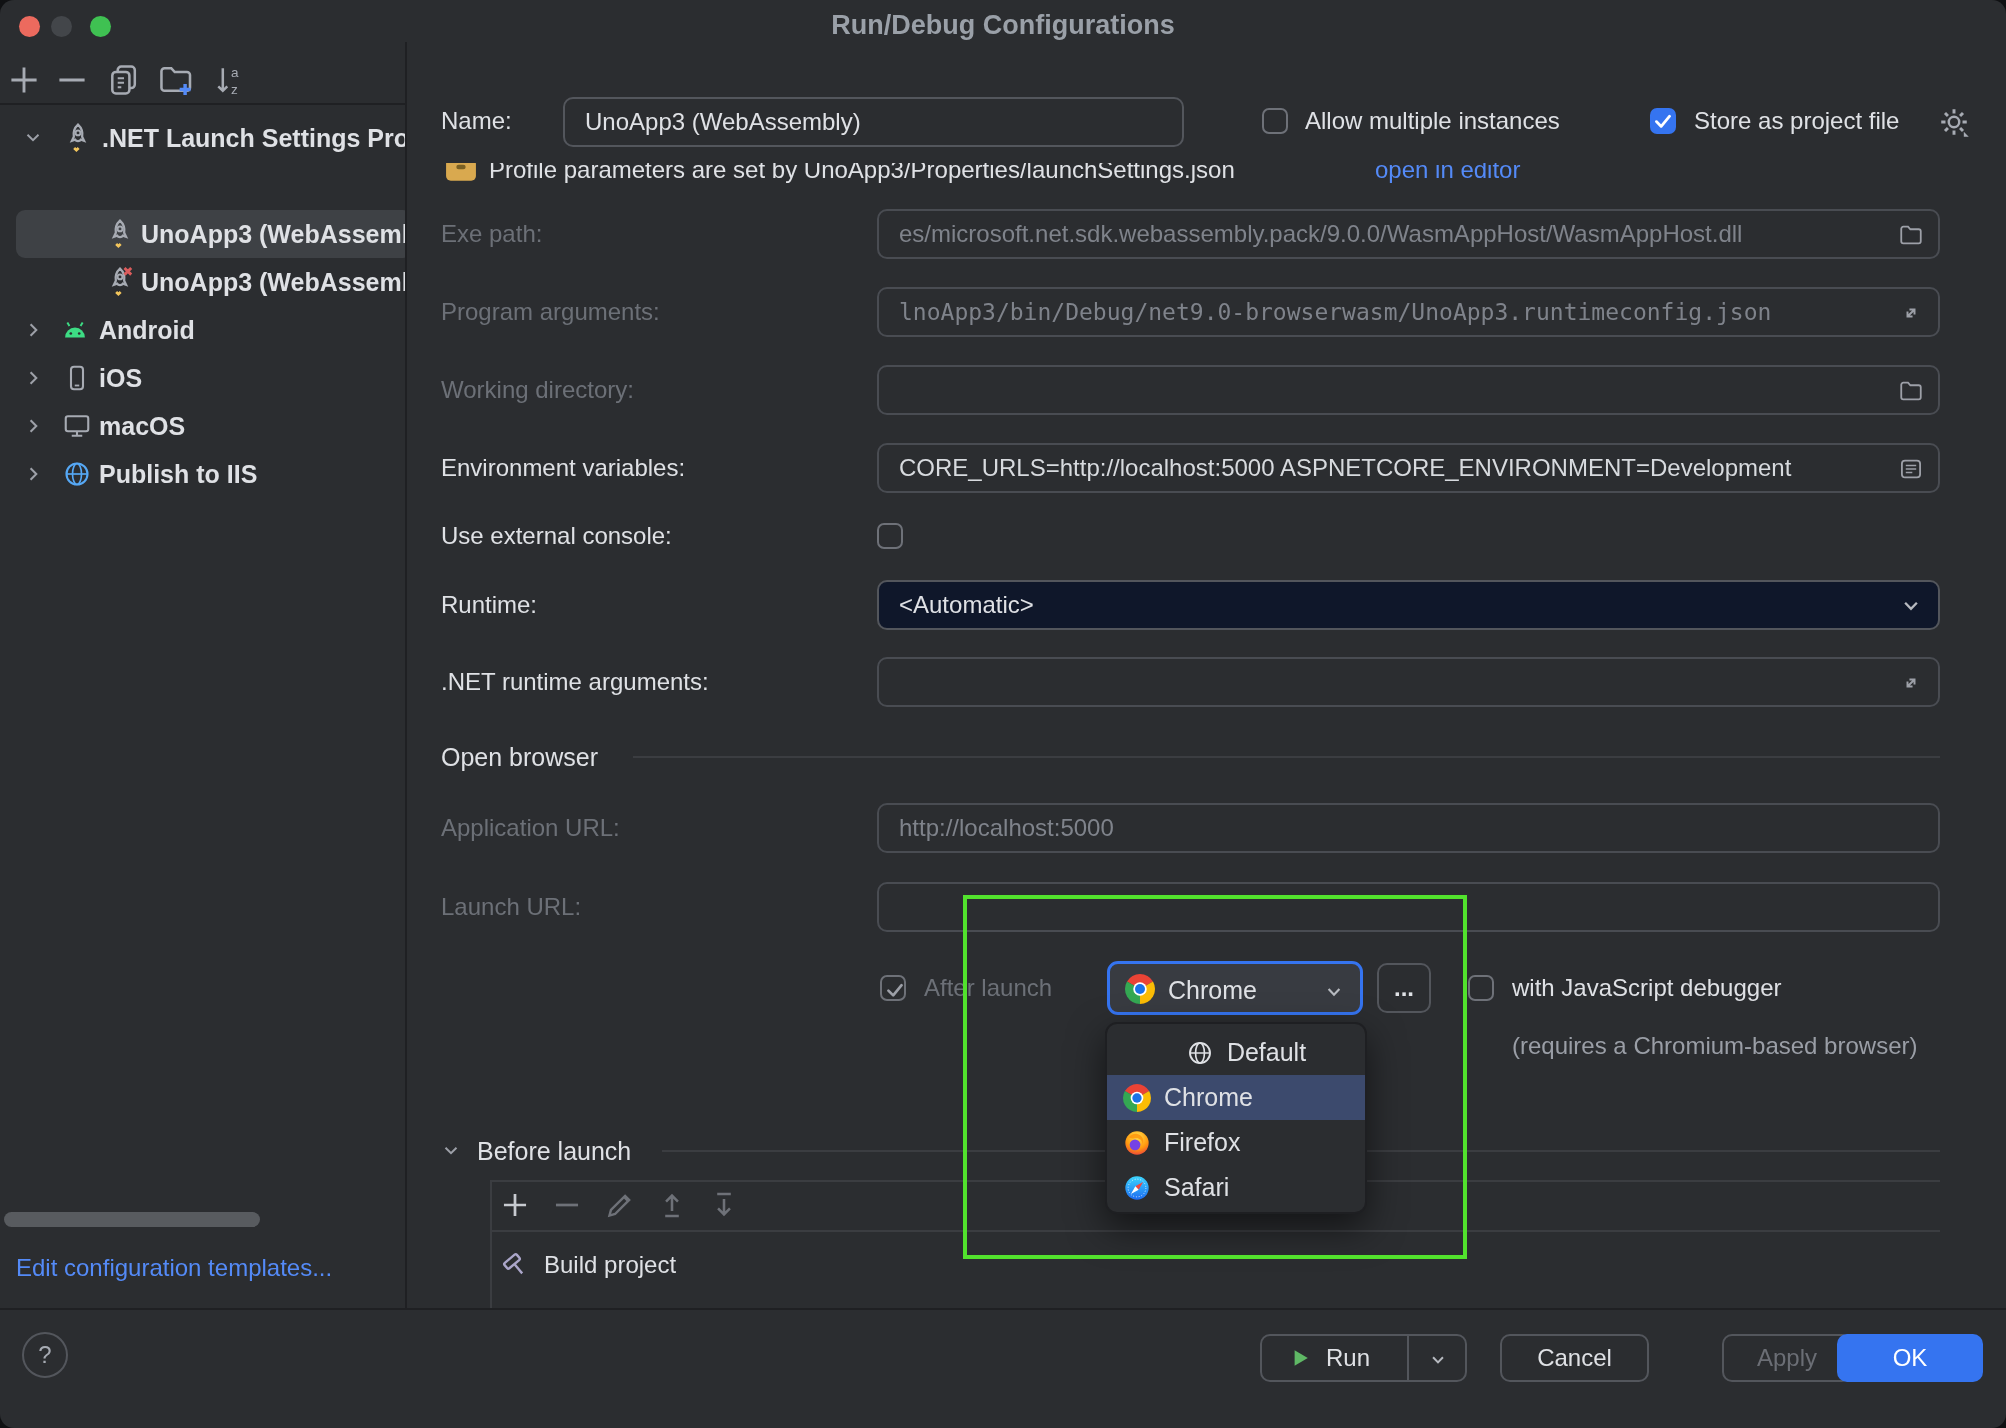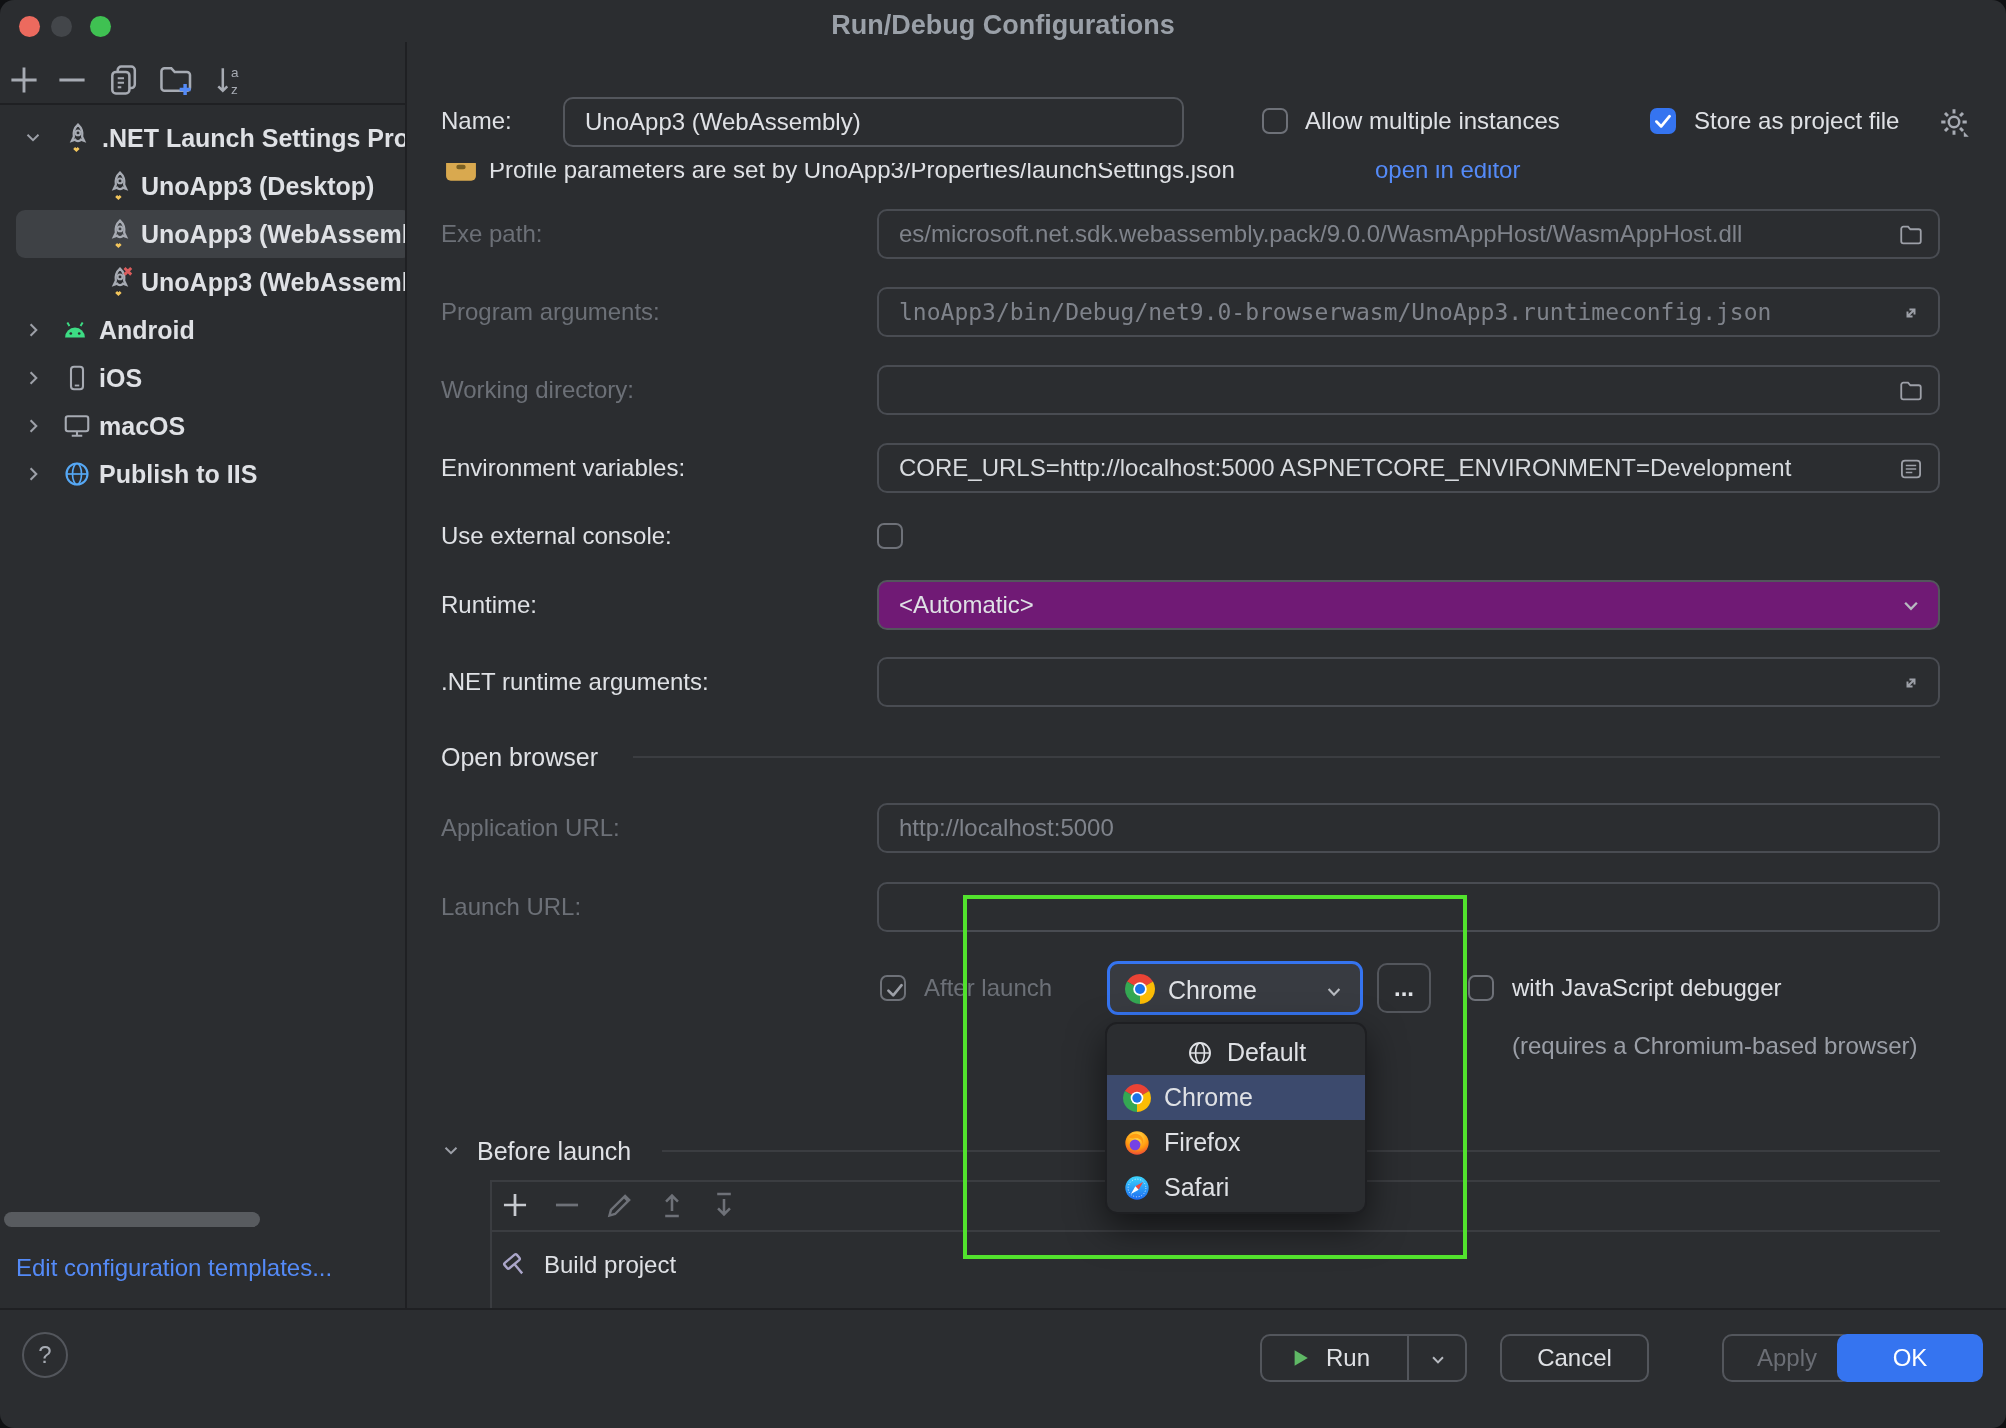--- a/index.html
+++ b/index.html
@@ -79,28 +79,20 @@
           <path d="M5 4l5 5 5-5" fill="none" stroke="#9DA0A8" stroke-width="1.8"></path>
         </svg>
       <svg class="abs" style="left:62px;top:8px;" width="32" height="32" viewBox="0 0 20 20">
         <path d="M10 1.6c2.1 1.9 3.1 4.5 2.6 7.6l1.2 2.5-2-.7c-.4.7-1 1-1.8 1s-1.4-.3-1.8-1l-2 .7 1.2-2.5C6.9 6.1 7.9 3.5 10 1.6Z" fill="none" stroke="#A7ABB3" stroke-width="1.4"></path>
         <circle cx="10" cy="6.8" r="1.5" fill="none" stroke="#A7ABB3" stroke-width="1.2"></circle>
         <path d="M7.6 16.2 9 17.6l1.4-1.4" fill="none" stroke="#F2C55C" stroke-width="1.7"></path>
       </svg>
       <div class="abs treelabel txt" style="left:102px;top:0;width:320px;overflow:hidden;">.NET Launch Settings Profiles</div>
     </div>
 
-    <div class="abs" style="left:0;top:162px;width:406px;height:48px;">
-      <svg class="abs" style="left:104px;top:8px;" width="32" height="32" viewBox="0 0 20 20">
-        <path d="M10 1.6c2.1 1.9 3.1 4.5 2.6 7.6l1.2 2.5-2-.7c-.4.7-1 1-1.8 1s-1.4-.3-1.8-1l-2 .7 1.2-2.5C6.9 6.1 7.9 3.5 10 1.6Z" fill="none" stroke="#A7ABB3" stroke-width="1.4"></path>
-        <circle cx="10" cy="6.8" r="1.5" fill="none" stroke="#A7ABB3" stroke-width="1.2"></circle>
-        <path d="M7.6 16.2 9 17.6l1.4-1.4" fill="none" stroke="#F2C55C" stroke-width="1.7"></path>
-      </svg>
-      <div class="abs treelabel txt" style="left:141px;top:0;width:280px;overflow:hidden;">UnoApp3 (Desktop)</div>
-    </div>
 
     <div class="abs" style="left:0;top:210px;width:406px;height:48px;">
       <svg class="abs" style="left:104px;top:8px;" width="32" height="32" viewBox="0 0 20 20">
         <path d="M10 1.6c2.1 1.9 3.1 4.5 2.6 7.6l1.2 2.5-2-.7c-.4.7-1 1-1.8 1s-1.4-.3-1.8-1l-2 .7 1.2-2.5C6.9 6.1 7.9 3.5 10 1.6Z" fill="none" stroke="#A7ABB3" stroke-width="1.4"></path>
         <circle cx="10" cy="6.8" r="1.5" fill="none" stroke="#A7ABB3" stroke-width="1.2"></circle>
         <path d="M7.6 16.2 9 17.6l1.4-1.4" fill="none" stroke="#F2C55C" stroke-width="1.7"></path>
       </svg>
       <div class="abs treelabel txt" style="left:141px;top:0;width:280px;overflow:hidden;">UnoApp3 (WebAssembly)</div>
     </div>
 
@@ -231,21 +223,21 @@
     <svg class="ficon" viewBox="0 0 20 20">
       <rect x="3" y="3.5" width="14" height="13" rx="2.4" fill="none" stroke="#9DA0A8" stroke-width="1.4"></rect>
       <path d="M6 7.3h8M6 10h8M6 12.7h5" stroke="#9DA0A8" stroke-width="1.3"></path>
     </svg>
   </div>
 
   <div class="abs lbl txt" style="left:441px;top:520px;">Use external console:</div>
   <div class="abs cb" style="left:877px;top:523px;"></div>
 
   <div class="abs lbl txt" style="left:441px;top:589px;">Runtime:</div>
-  <div class="abs field" style="left:877px;top:580px;width:1063px;background:#701a75;border-color:#53565C;">
+  <div class="abs field" style="left:877px;top:580px;width:1063px;background:#0f172a;border-color:#53565C;">
     <div class="inner lbl txt">&lt;Automatic&gt;</div>
     <svg class="ficon" viewBox="0 0 20 20">
         <path d="M5.5 7.5 10 12.2l4.5-4.7" fill="none" stroke="#B7BAC0" stroke-width="1.8"></path>
       </svg>
   </div>
 
   <div class="abs lbl txt" style="left:441px;top:666px;">.NET runtime arguments:</div>
   <div class="abs field" style="left:877px;top:657px;width:1063px;">
     <svg class="ficon" viewBox="0 0 20 20">
         <g fill="none" stroke="#9DA0A8" stroke-width="1.5">

